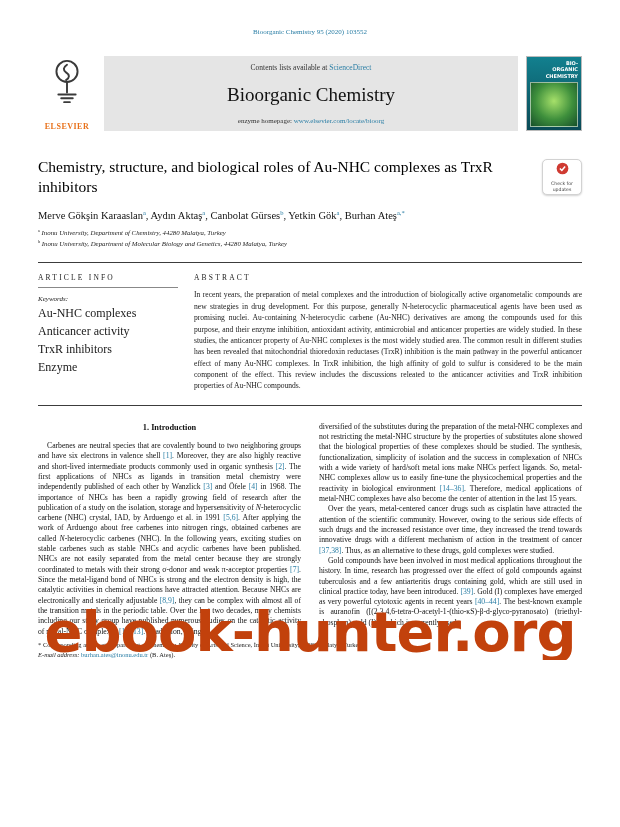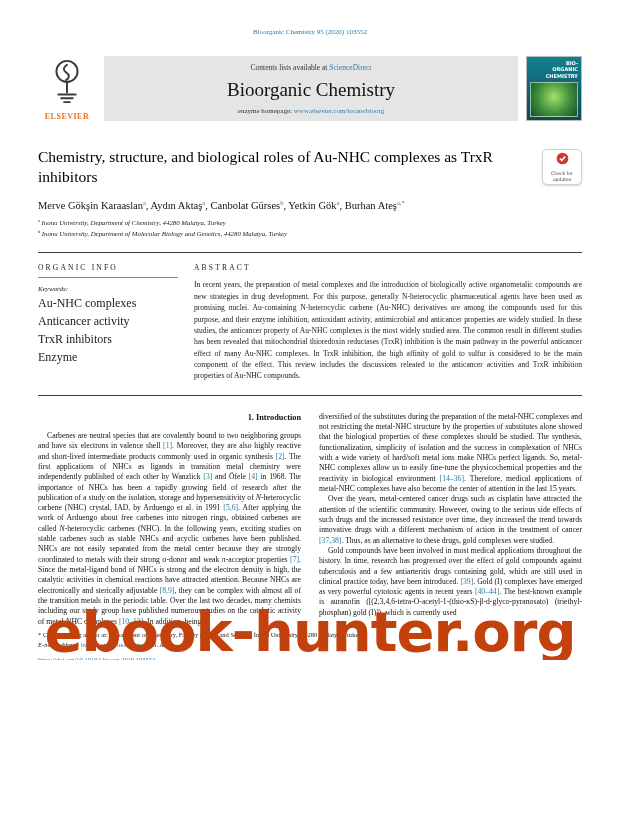--- a/index.html
+++ b/index.html
@@ -21,21 +21,21 @@
   }
   .lnk{color:var(--link);text-decoration:none;cursor:pointer;}
   sup{line-height:0;font-size:.62em;}
 
   
   .cite-top{padding-top:28px;text-align:center;font-size:7px;color:var(--link);}
 
   
   .masthead{display:flex;align-items:stretch;gap:8px;margin-top:20px;height:78px;}
   .elsevier-logo{width:58px;display:flex;flex-direction:column;align-items:center;justify-content:flex-start;padding-top:2px;}
-  .elsevier-word{font-size:8px;font-weight:bold;color:var(--orange);letter-spacing:.5px;margin-top:2px;font-family:"Liberation Serif",serif;}
+  .elsevier-word{font-size:8px;font-weight:bold;color:var(--orange);letter-spacing:.5px;margin-top:12px;font-family:"Liberation Serif",serif;}
   .mast-center{flex:1;background:#e5e5e5;text-align:center;padding:7px 6px 6px;display:flex;flex-direction:column;justify-content:space-between;}
   .contents-line{font-size:7.5px;color:#333;}
   .journal-title{font-size:19px;color:#111;}
   .homepage-line{font-size:7px;color:#333;}
   .cover{width:56px;background:linear-gradient(180deg,#12808f 0%,#0a4a56 100%);border:1px solid #bbb;padding:3px 3px;display:flex;flex-direction:column;}
   .cover-title{text-align:right;color:#fff;font-family:"DejaVu Sans",sans-serif;font-weight:bold;font-size:5px;line-height:1.25;}
   .cover-art{flex:1;margin-top:3px;border:1px solid rgba(255,255,255,.55);background:radial-gradient(circle at 50% 42%,#a6e06a 0%,#3e8f3c 55%,#17502a 100%);}
   .rule-thick{height:2.5px;background:#000;margin-top:4px;}
 
   
@@ -54,21 +54,21 @@
   .sec-head{font-size:7.5px;letter-spacing:2.2px;color:#222;}
   .head-rule{height:1px;background:#888;margin:5px 0 7px;}
   .kw-label{font-size:7px;font-style:italic;margin-bottom:1px;}
   .kw{font-size:12px;line-height:1.5;}
   .abs-col{flex:1;}
   .abs-col p{font-size:7.6px;line-height:1.5;text-align:justify;margin-top:7px;}
 
   
   .body-cols{display:flex;gap:18px;margin-top:16px;}
   .col{flex:1;font-size:7.7px;line-height:1.34;text-align:justify;color:#111;}
-  .col h2{font-size:8.3px;font-weight:bold;margin-bottom:8px;text-align:right;}
+  .col h2{font-size:8.3px;font-weight:bold;margin-bottom:8px;text-align:center;}
   .col p{margin:0;}
   .col p.indent{text-indent:9px;}
 
   
   .fn-rule{margin-top:auto;width:150px;height:1px;background:#555;}
   .footnote{margin-top:3px;font-size:6.5px;line-height:1.5;color:#222;}
   .footer{margin-top:6px;font-size:6.5px;line-height:1.5;color:#222;padding-bottom:34px;}
 
   
   .watermark{
@@ -146,21 +146,21 @@
 
   <div class="authors">Merve Gökşin Karaaslan<sup>a</sup>, Aydın Aktaş<sup>a</sup>, Canbolat Gürses<sup>b</sup>, Yetkin Gök<sup>a</sup>, Burhan Ateş<sup>a,*</sup></div>
 
   <div class="affils">
     <div><sup>a</sup> <i>Inonu University, Department of Chemistry, 44280 Malatya, Turkey</i></div>
     <div><sup>b</sup> <i>Inonu University, Department of Molecular Biology and Genetics, 44280 Malatya, Turkey</i></div>
   </div>
 
   <div class="info-abstract">
     <div class="info-col">
-      <div class="sec-head">ORGANIC INFO</div>
+      <div class="sec-head">ARTICLE INFO</div>
       <div class="head-rule"></div>
       <div class="kw-label">Keywords:</div>
       <div class="kw-list">
         <div class="kw">Au-NHC complexes</div>
         <div class="kw">Anticancer activity</div>
         <div class="kw">TrxR inhibitors</div>
         <div class="kw">Enzyme</div>
       </div>
     </div>
     <div class="abs-col">

